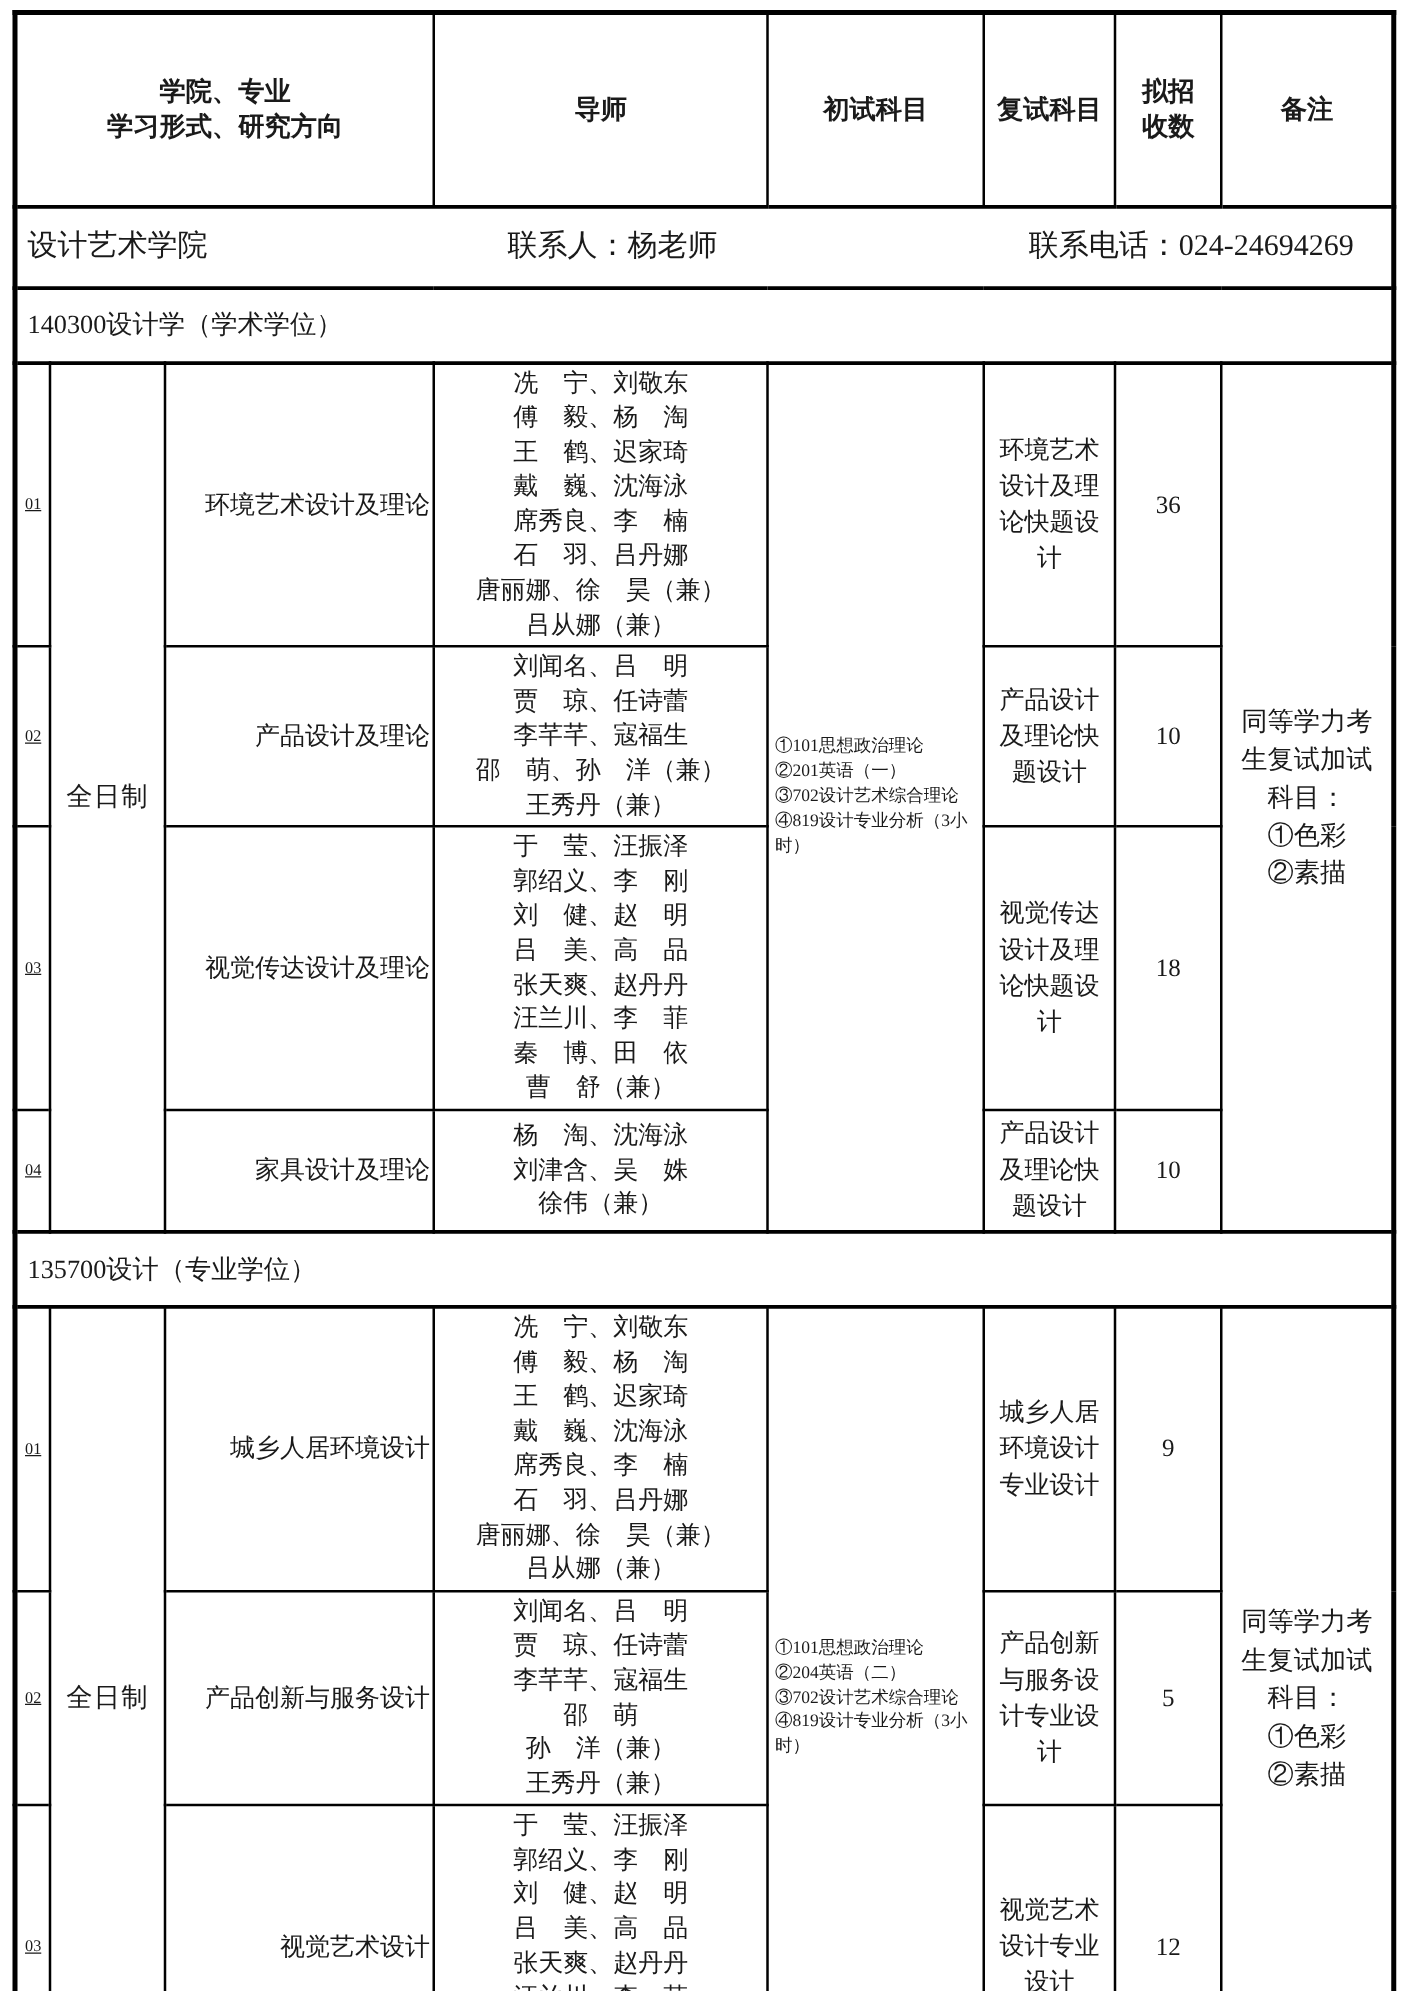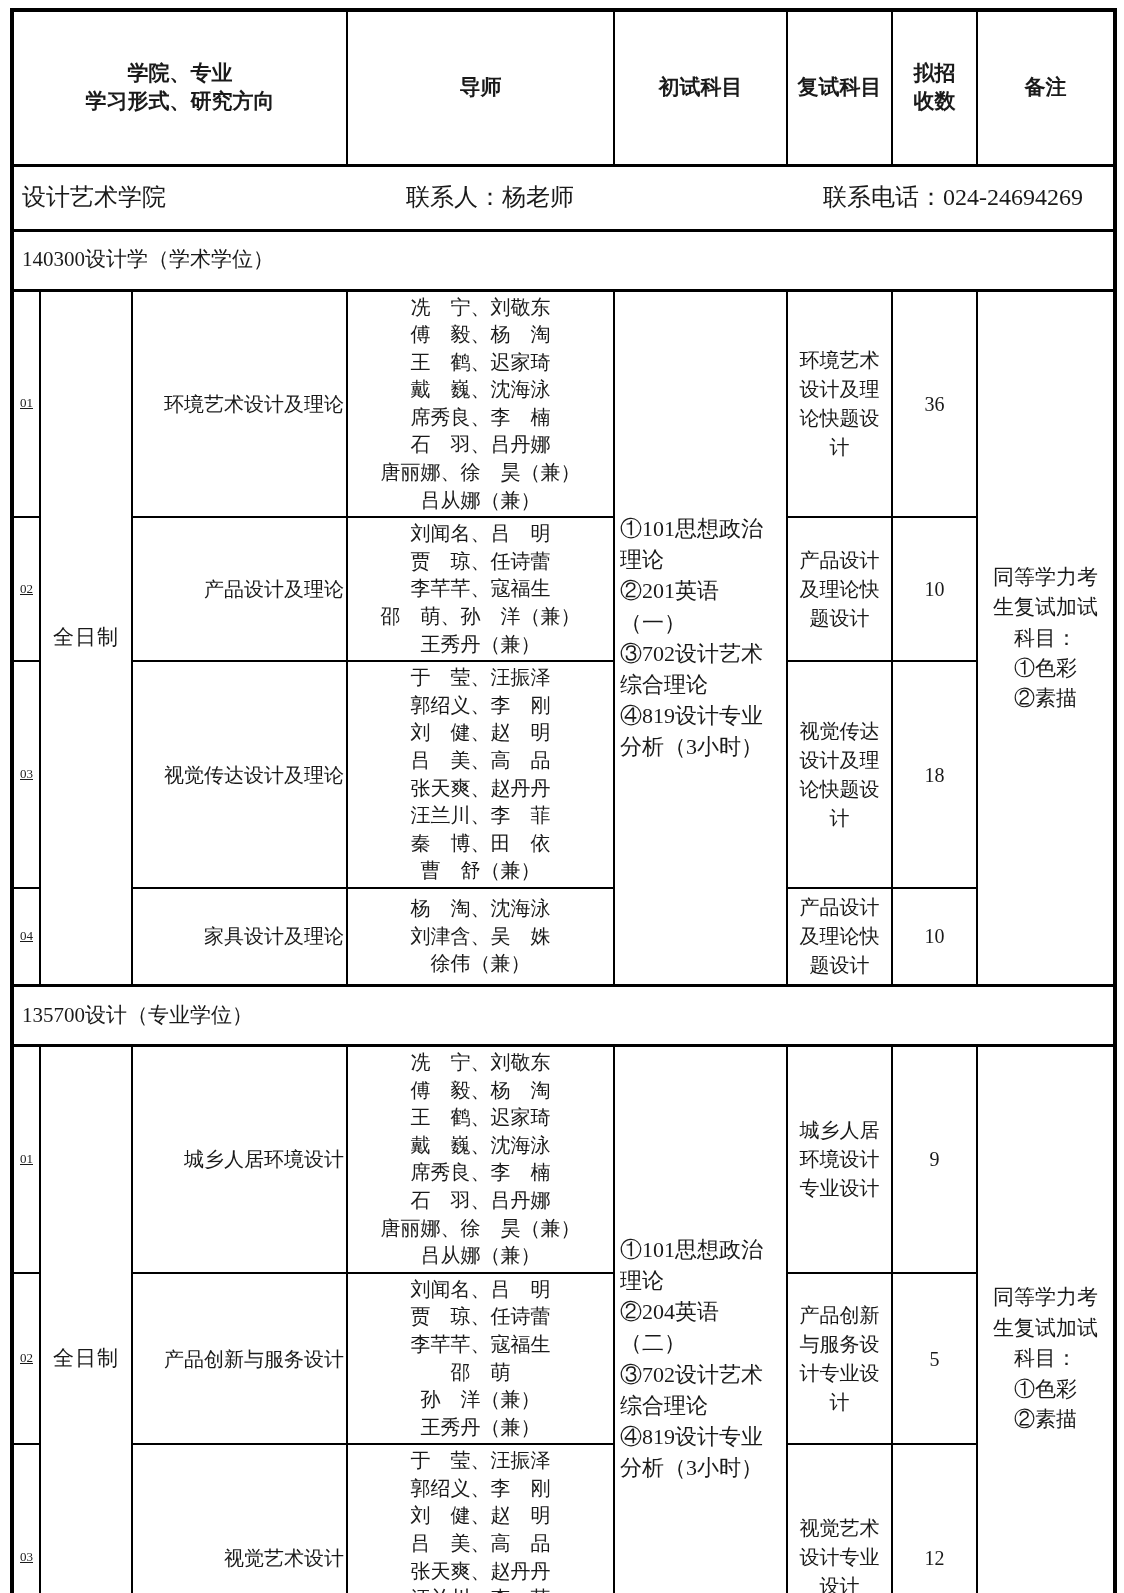--- a/index.html
+++ b/index.html
@@ -46,21 +46,21 @@
   .contact-phone  { flex: 1; margin-left: 25px; }
   .section-title td {
     text-align: left; padding-left: 8px; font-size: 21px;
     border-top: 3px solid #000; border-bottom: 3px solid #000;
   }
   
   .c-num   { font-size: 13px; text-decoration: underline; }
   .c-mode  { font-size: 21px; letter-spacing: 1px; }
   .c-dir   { text-align: right; padding-left: 14px; font-size: 20px; }
   .c-sup   { font-size: 20px; line-height: 1.38; }
-  .c-init  { text-align: left; padding: 4px 5px; font-size: 22px; line-height: 1.42; }
+  .c-init  { text-align: left; padding: 4px 5px; font-size: 14px; line-height: 1.42; }
   .c-retest{ text-align: center; padding: 4px 8px; font-size: 20px; line-height: 1.45; }
   .c-quota { font-size: 20px; }
   .c-remark{ text-align: center; padding: 4px 7px; font-size: 21px; line-height: 1.45; margin-top: 35px; }
   
   .watermark {
     position: absolute;
     right: 6px; bottom: 0px;
     font-size: 30px;
     font-family: "Liberation Sans", "DejaVu Sans", sans-serif;
     color: #ffffff;

